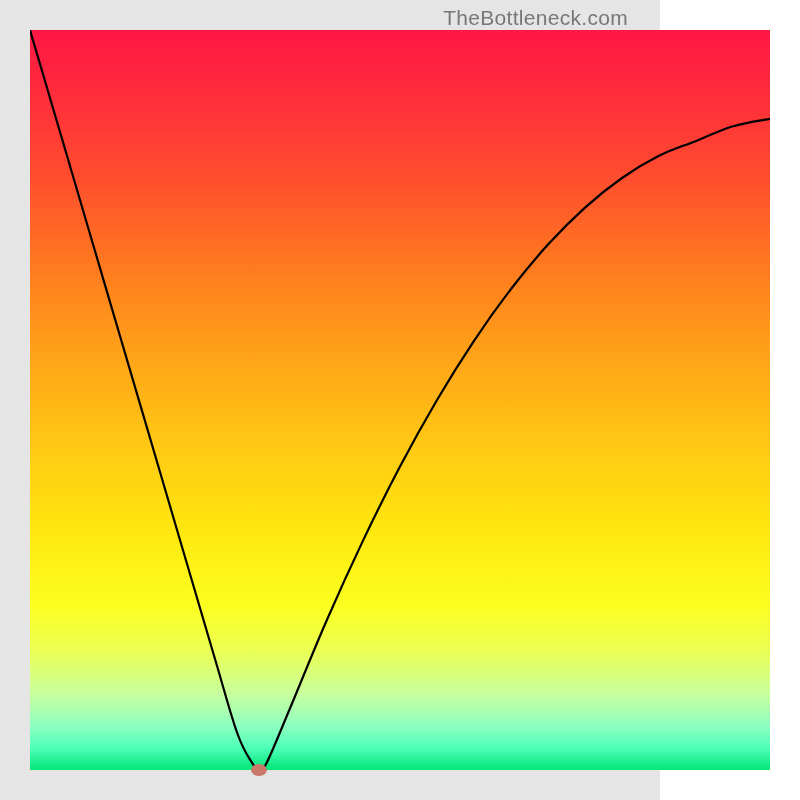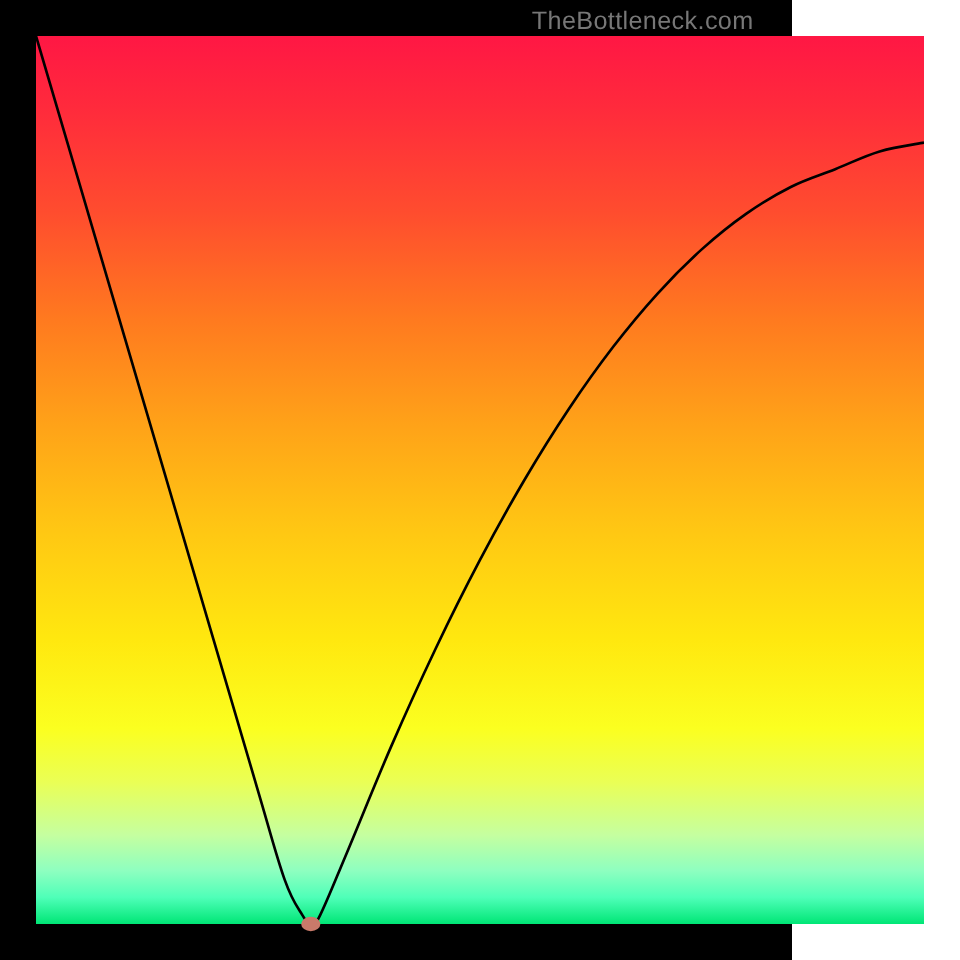--- a/index.html
+++ b/index.html
@@ -7,21 +7,21 @@
     padding: 0;
     width: 800px;
     height: 800px;
     overflow: hidden;
     font-family: Arial, sans-serif;
   }
   .container {
     position: relative;
     width: 660px;
     height: 800px;
-    background: #000000;
+    background: #e5e5e5;
     text-decoration: underline;
   }
   .plot-area {
     position: absolute;
     left: 30px;
     top: 30px;
     width: 740px;
     height: 740px;
     background: linear-gradient(to bottom,
       #ff1744 0%,

